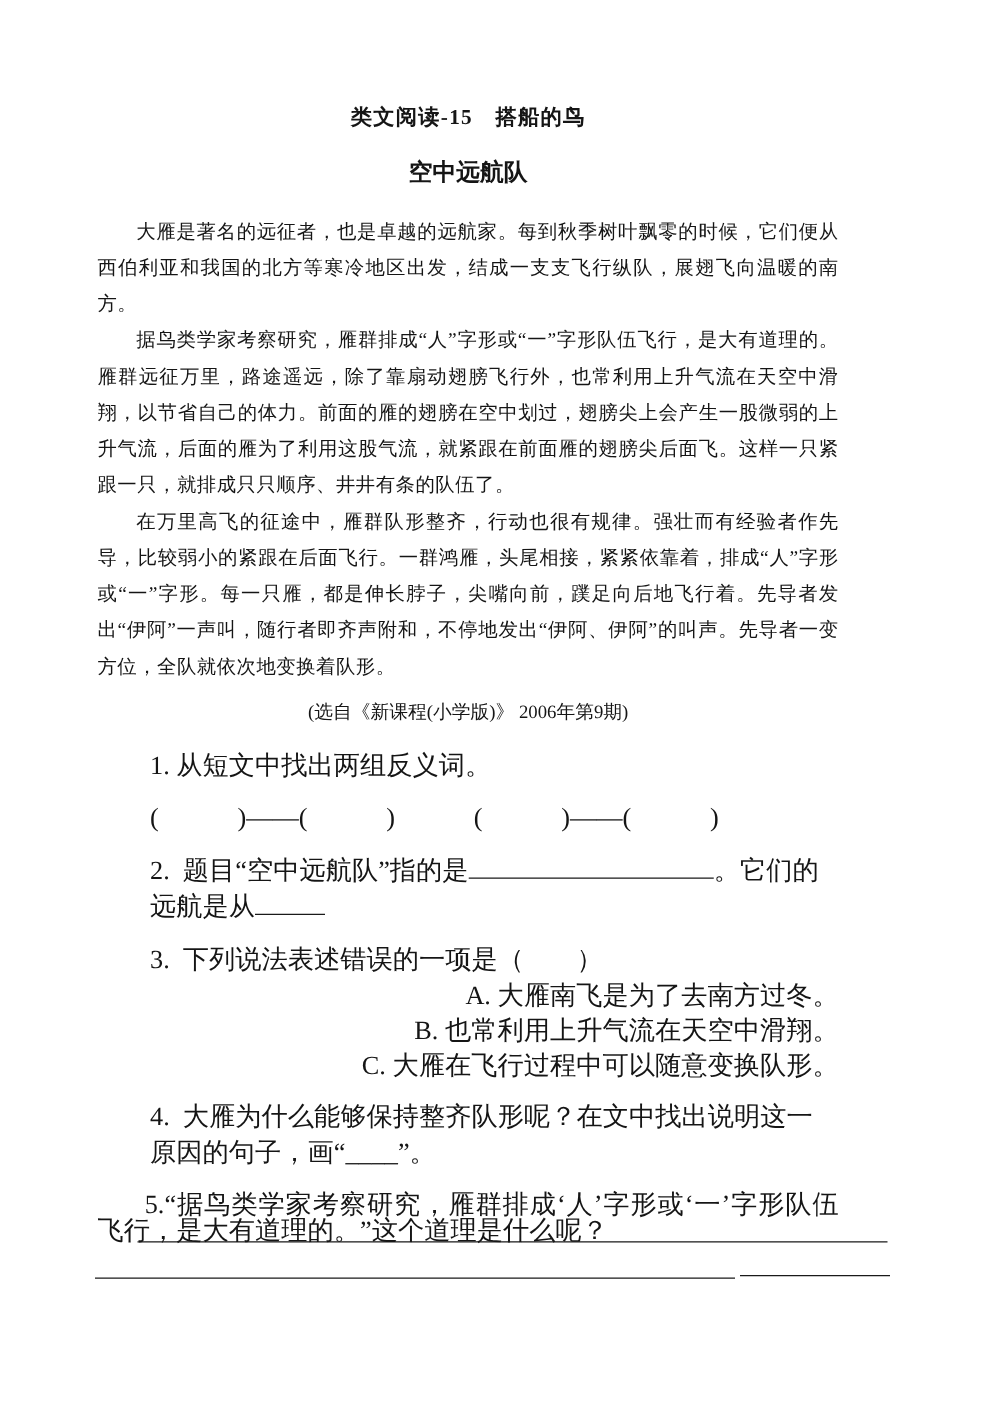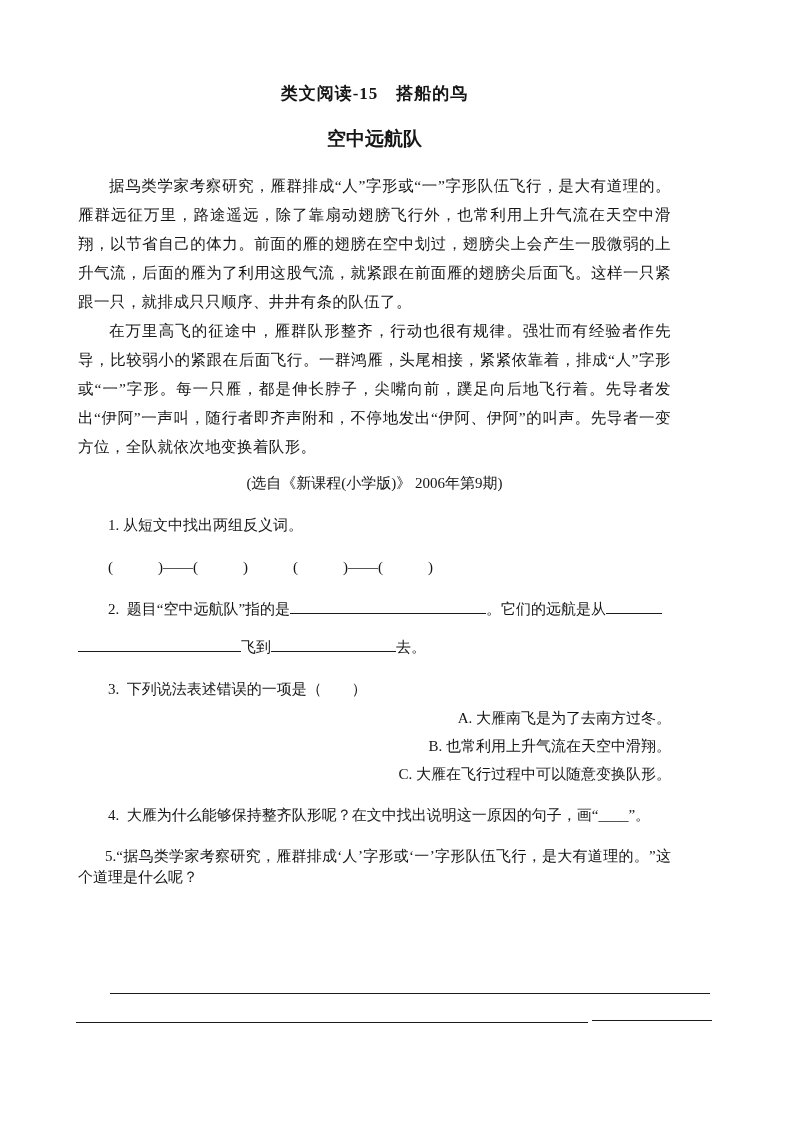--- a/index.html
+++ b/index.html
@@ -42,21 +42,21 @@
   }
   .para { text-indent: 2em; }
   .source {
     margin-top: 8px;
     font-size: 15px;
     line-height: 29px;
     text-align: center;
   }
   .questions {
     margin-top: 0;
-    font-size: 15px;
+    font-size: 21px;
     line-height: 29px;
   }
   .q {
     margin-top: 13px;
     white-space: pre-wrap;
   }
   .indent { padding-left: 2em; }
   .q2-line2 { margin-top: 9px; }
   .opt {
     line-height: 28px;
@@ -92,35 +92,35 @@
 </head>
 <body>
 
 <div class="page">
   <div class="content">
 
     <h1 class="title">类文阅读-15　搭船的鸟</h1>
     <h2 class="subtitle">空中远航队</h2>
 
     <div class="body-text">
+      <p class="para">大雁是著名的远征者，也是卓越的远航家。每到秋季树叶飘零的时候，它们便从西伯利亚和我国的北方等寒冷地区出发，结成一支支飞行纵队，展翅飞向温暖的南方。</p>
       <p class="para">据鸟类学家考察研究，雁群排成“人”字形或“一”字形队伍飞行，是大有道理的。雁群远征万里，路途遥远，除了靠扇动翅膀飞行外，也常利用上升气流在天空中滑翔，以节省自己的体力。前面的雁的翅膀在空中划过，翅膀尖上会产生一股微弱的上升气流，后面的雁为了利用这股气流，就紧跟在前面雁的翅膀尖后面飞。这样一只紧跟一只，就排成只只顺序、井井有条的队伍了。</p>
       <p class="para">在万里高飞的征途中，雁群队形整齐，行动也很有规律。强壮而有经验者作先导，比较弱小的紧跟在后面飞行。一群鸿雁，头尾相接，紧紧依靠着，排成“人”字形或“一”字形。每一只雁，都是伸长脖子，尖嘴向前，蹼足向后地飞行着。先导者发出“伊阿”一声叫，随行者即齐声附和，不停地发出“伊阿、伊阿”的叫声。先导者一变方位，全队就依次地变换着队形。</p>
     </div>
 
     <p class="source">(选自《新课程(小学版)》  2006年第9期)</p>
 
     <div class="questions">
 
       <p class="q indent">1. 从短文中找出两组反义词。</p>
 
       <p class="q indent">(　　　)——(　　　)　　　(　　　)——(　　　)</p>
 
       <p class="q indent"><span>2.  题目“空中远航队”指的是</span><span class="blank bw1"></span><span>。它们的远航是从</span><span class="blank bw2"></span></p>
 
-      <p class="q q2-line2"><span class="blank bw3"></span><span>飞到</span><span class="blank bw4"></span><span>去。</span></p>
 
       <p class="q indent">3.  下列说法表述错误的一项是（　　）</p>
       <p class="opt">A. 大雁南飞是为了去南方过冬。</p>
       <p class="opt">B. 也常利用上升气流在天空中滑翔。</p>
       <p class="opt">C. 大雁在飞行过程中可以随意变换队形。</p>
 
       <p class="q indent">4.  大雁为什么能够保持整齐队形呢？在文中找出说明这一原因的句子，画“____”。</p>
 
       <p class="q q5">5.“据鸟类学家考察研究，雁群排成‘人’字形或‘一’字形队伍飞行，是大有道理的。”这个道理是什么呢？</p>
 

